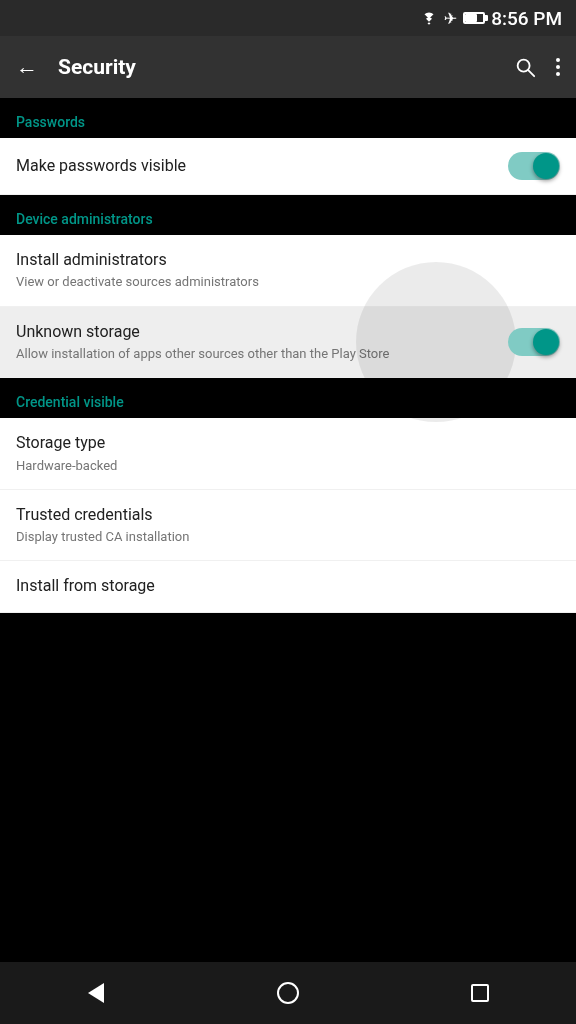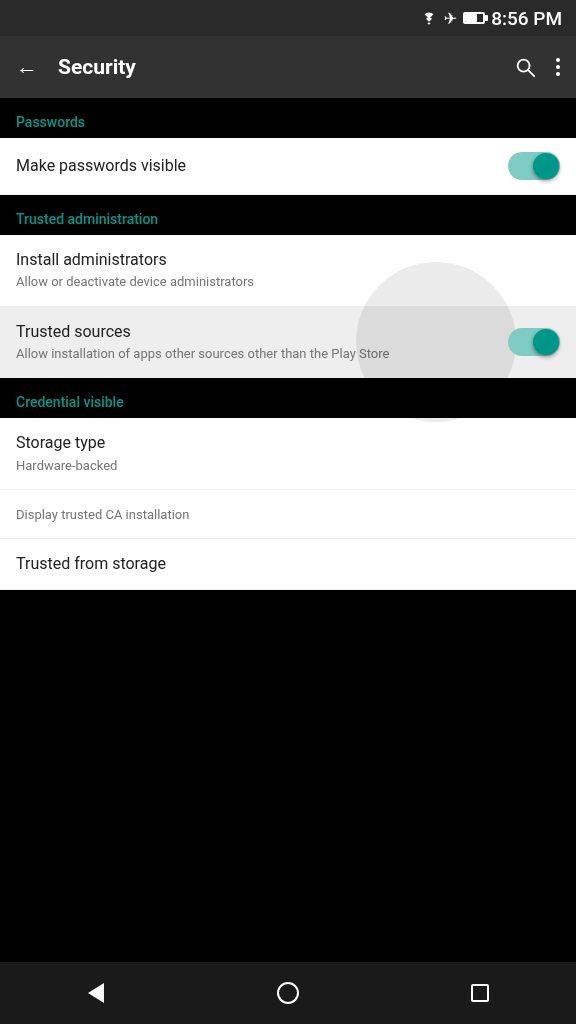--- a/index.html
+++ b/index.html
@@ -324,31 +324,31 @@
       <div class="toggle-container">
         <div class="toggle">
           <div class="toggle-track on"></div>
           <div class="toggle-thumb on"></div>
         </div>
       </div>
     </div>
   </div>
 
   <div>
-    <div class="section-header">Trusted administration</div>
+    <div class="section-header">Device administrators</div>
     <div class="list-item">
       <div class="list-item-text">
         <div class="list-item-title">Install administrators</div>
-        <div class="list-item-subtitle">Allow or deactivate device administrators</div>
+        <div class="list-item-subtitle">View or deactivate sources administrators</div>
       </div>
     </div>
     <div class="list-item highlighted">
       <div class="ripple-circle"></div>
       <div class="list-item-text">
-        <div class="list-item-title">Trusted sources</div>
+        <div class="list-item-title">Unknown storage</div>
         <div class="list-item-subtitle">Allow installation of apps other sources other than the Play Store</div>
       </div>
       <div class="toggle-container">
         <div class="toggle">
           <div class="toggle-track on"></div>
           <div class="toggle-thumb on"></div>
         </div>
       </div>
     </div>
   </div>
@@ -356,26 +356,27 @@
   <div>
     <div class="section-header">Credential visible</div>
     <div class="list-item">
       <div class="list-item-text">
         <div class="list-item-title">Storage type</div>
         <div class="list-item-subtitle">Hardware-backed</div>
       </div>
     </div>
     <div class="list-item">
       <div class="list-item-text">
+        <div class="list-item-title">Trusted credentials</div>
         <div class="list-item-subtitle">Display trusted CA installation</div>
       </div>
     </div>
     <div class="list-item">
       <div class="list-item-text">
-        <div class="list-item-title">Trusted from storage</div>
+        <div class="list-item-title">Install from storage</div>
       </div>
     </div>
   </div>
 
 </div>
 
 <div class="nav-bar">
   <div class="nav-icon">
     <div class="triangle-left"></div>
   </div>

